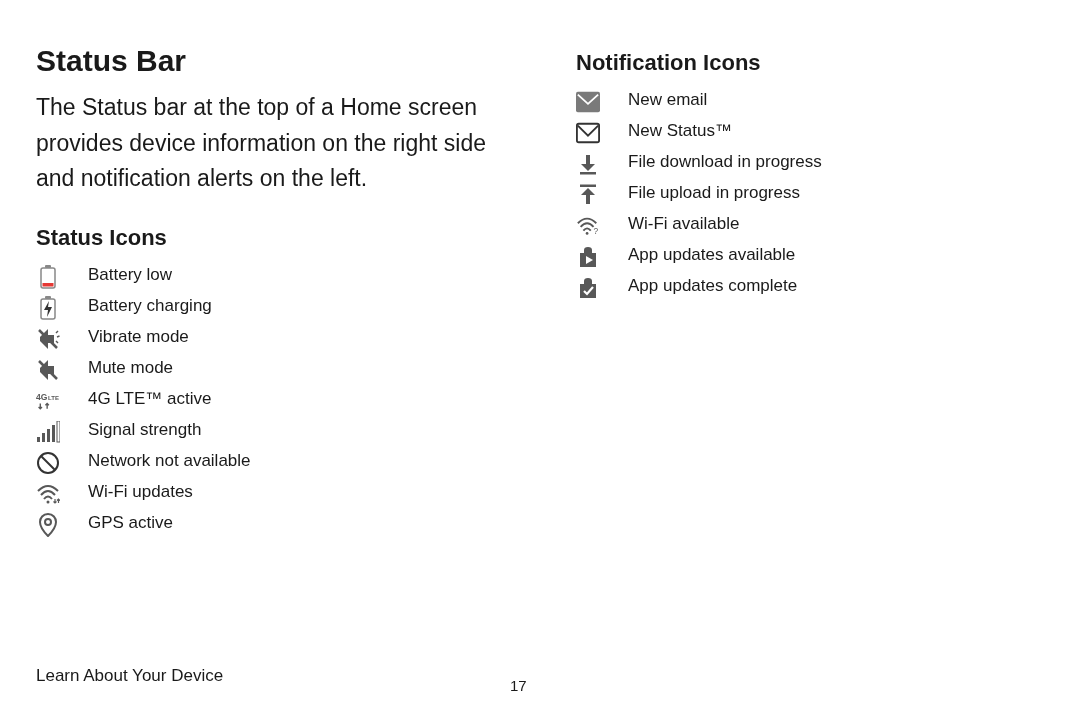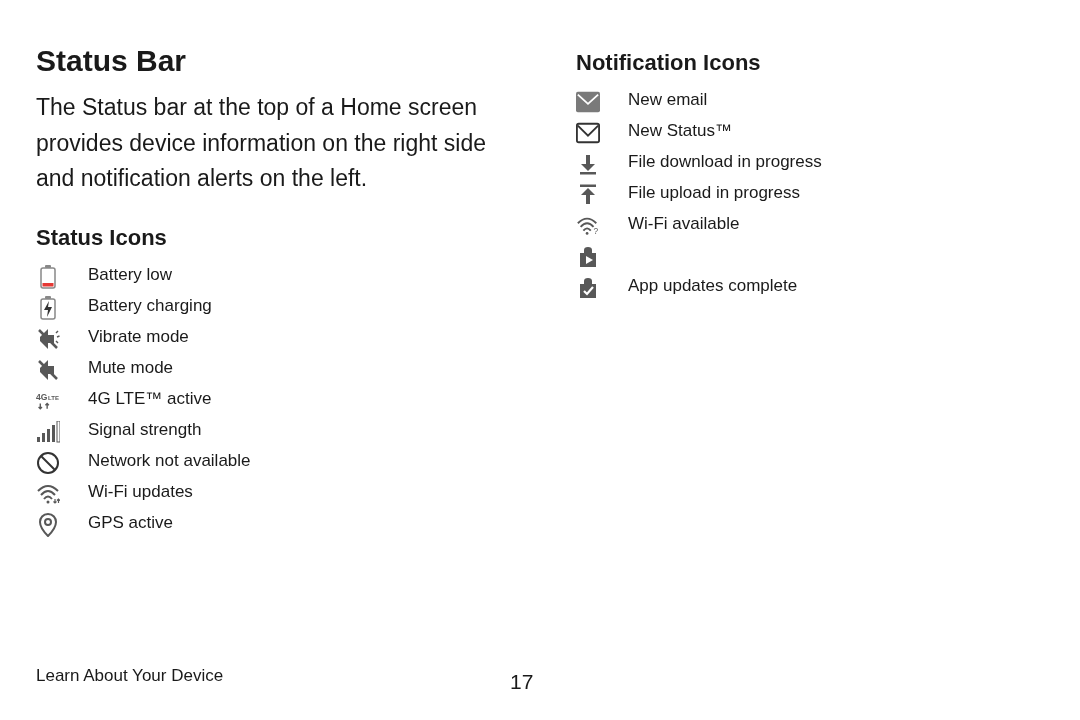--- a/index.html
+++ b/index.html
@@ -63,21 +63,21 @@
   .footer {
     position: absolute;
     bottom: 34px;
     left: 36px;
     font-size: 17px;
   }
   .page-number {
     position: absolute;
     bottom: 26px;
     left: 510px;
-    font-size: 21px;
+    font-size: 15px;
   }
 </style>
 </head>
 <body>
 
 <div class="page">
   <div class="columns">
     <div class="col left-col">
       <h1 class="title">Status Bar</h1>
       <p class="intro">The Status bar at the top of a Home screen provides device information on the right side and notification alerts on the left.</p>
@@ -233,20 +233,21 @@
             </span>
             <span>Wi-Fi available</span>
           </div>
           <div class="icon-row">
             <span class="icon-box">
               <svg width="24" height="24" viewBox="0 0 24 24">
                 <path d="M4 8 L4 22 L20 22 L20 8 L16 8 L16 5 Q16 2 12 2 Q8 2 8 5 L8 8 Z" fill="#585858"></path>
                 <polygon points="10,11 10,19 17,15" fill="#fff"></polygon>
               </svg>
             </span>
+            <span>App updates available</span>
           </div>
           <div class="icon-row">
             <span class="icon-box">
               <svg width="24" height="24" viewBox="0 0 24 24">
                 <path d="M4 8 L4 22 L20 22 L20 8 L16 8 L16 5 Q16 2 12 2 Q8 2 8 5 L8 8 Z" fill="#585858"></path>
                 <polyline points="8,15 11,18 17,11" fill="none" stroke="#fff" stroke-width="2.2"></polyline>
               </svg>
             </span>
             <span>App updates complete</span>
           </div>

